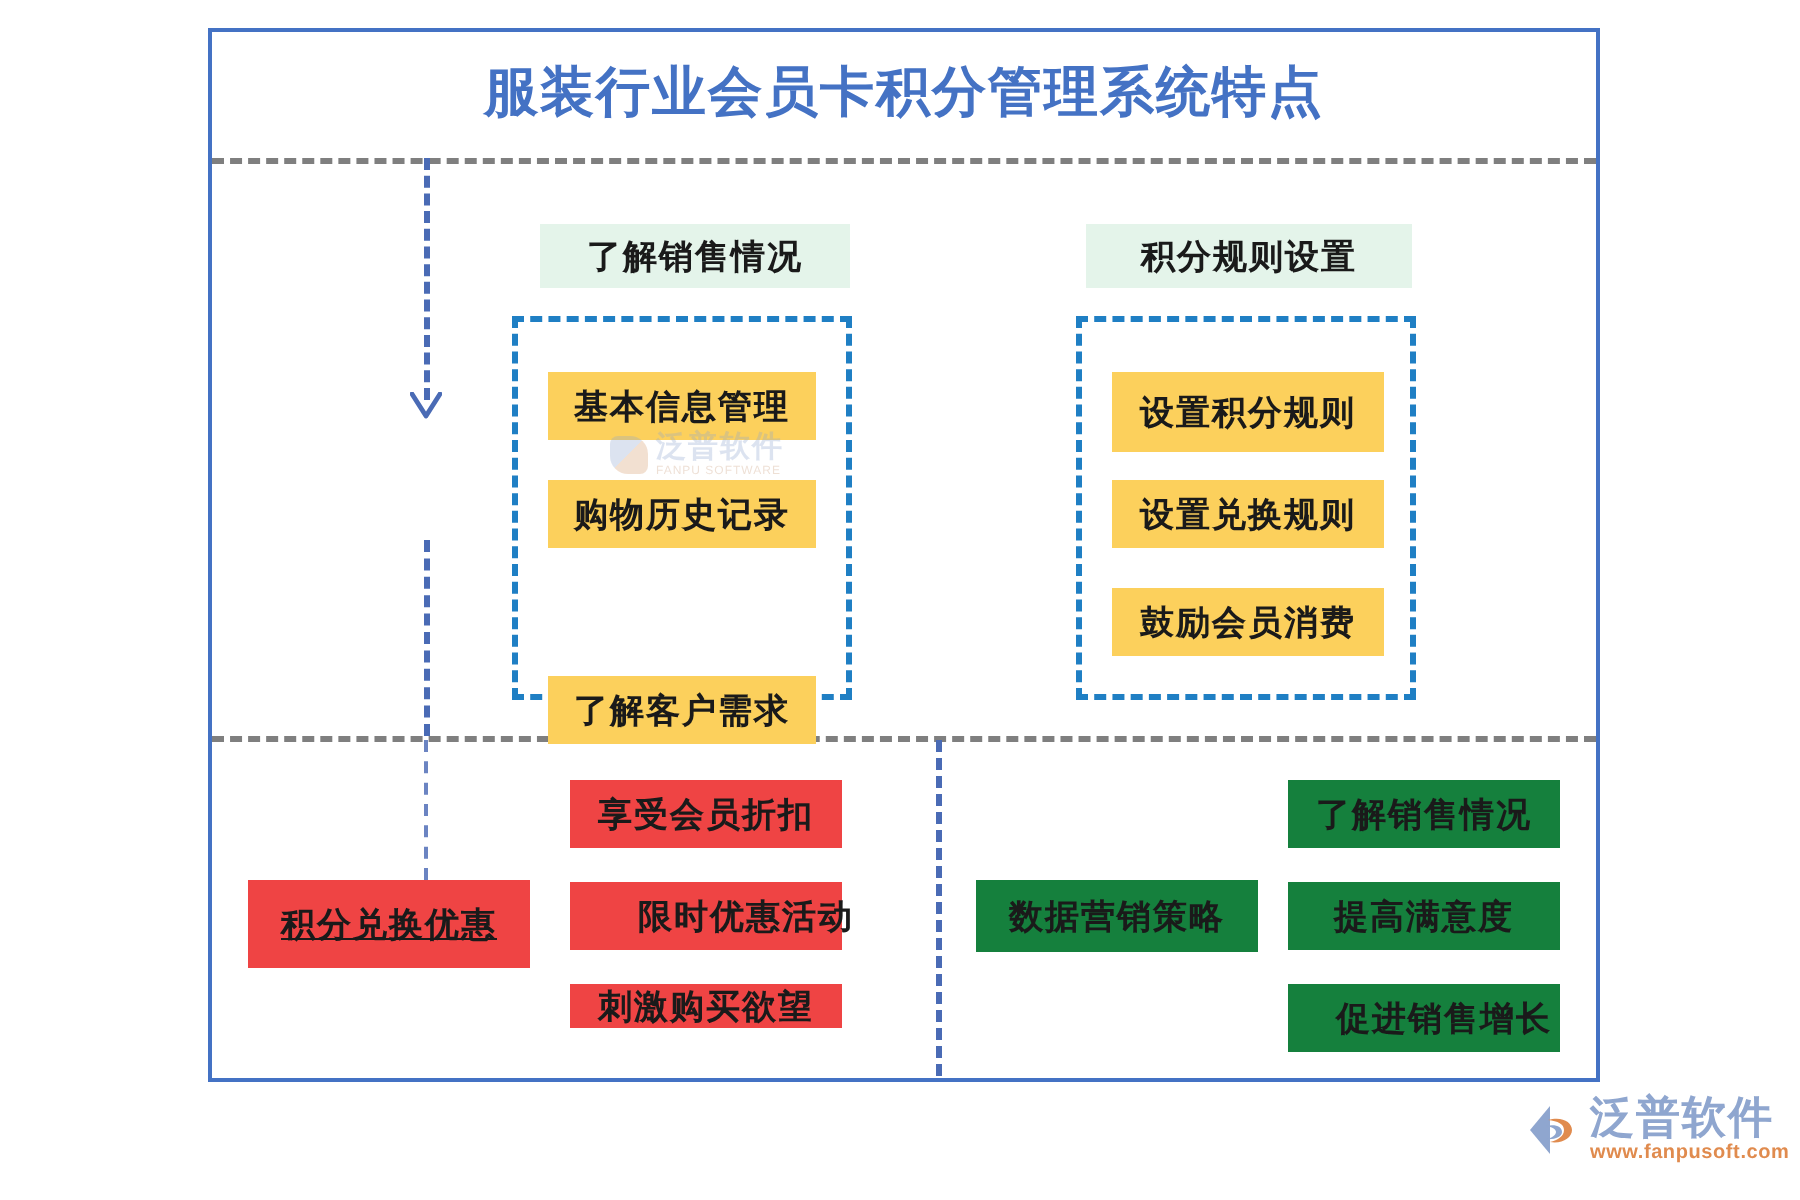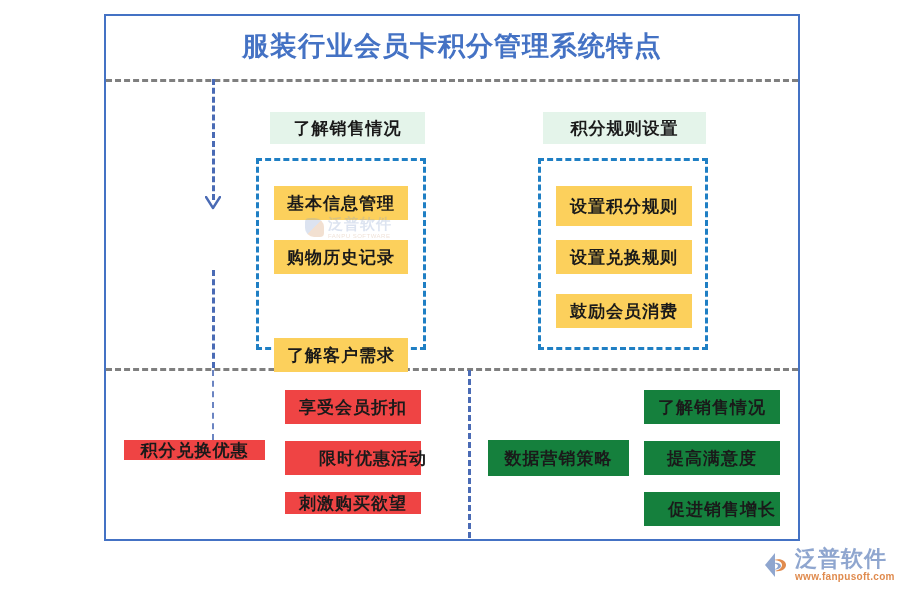--- a/index.html
+++ b/index.html
@@ -130,21 +130,21 @@
   #node-customer-needs  { left: 274px; top: 310px; width: 134px; height: 34px; margin-top: 28px; }
 
   
   #node-points-rule     { left: 543px; top: 112px; width: 163px; height: 32px; }
   #group-right          { left: 538px; top: 158px; width: 170px; height: 192px; }
   #node-set-points      { left: 556px; top: 186px; width: 136px; height: 40px; }
   #node-set-exchange    { left: 556px; top: 240px; width: 136px; height: 34px; }
   #node-encourage       { left: 556px; top: 294px; width: 136px; height: 34px; }
 
   
-  #node-points-exchange { left: 124px; top: 440px; width: 141px; height: 20px; }
+  #node-points-exchange { left: 124px; top: 440px; width: 141px; height: 44px; text-decoration: underline; }
   #node-member-discount { left: 285px; top: 390px; width: 136px; height: 34px; }
   #node-limited-promo   { left: 285px; top: 441px; width: 136px; height: 34px; padding-left: 40px; }
   #node-stimulate-buy   { left: 285px; top: 492px; width: 136px; height: 22px; }
 
   
   #node-data-marketing  { left: 488px; top: 440px; width: 141px; height: 36px; }
   #node-know-sales      { left: 644px; top: 390px; width: 136px; height: 34px; }
   #node-satisfaction    { left: 644px; top: 441px; width: 136px; height: 34px; }
   #node-sales-growth    { left: 644px; top: 492px; width: 136px; height: 34px; padding-left: 20px; }
 

